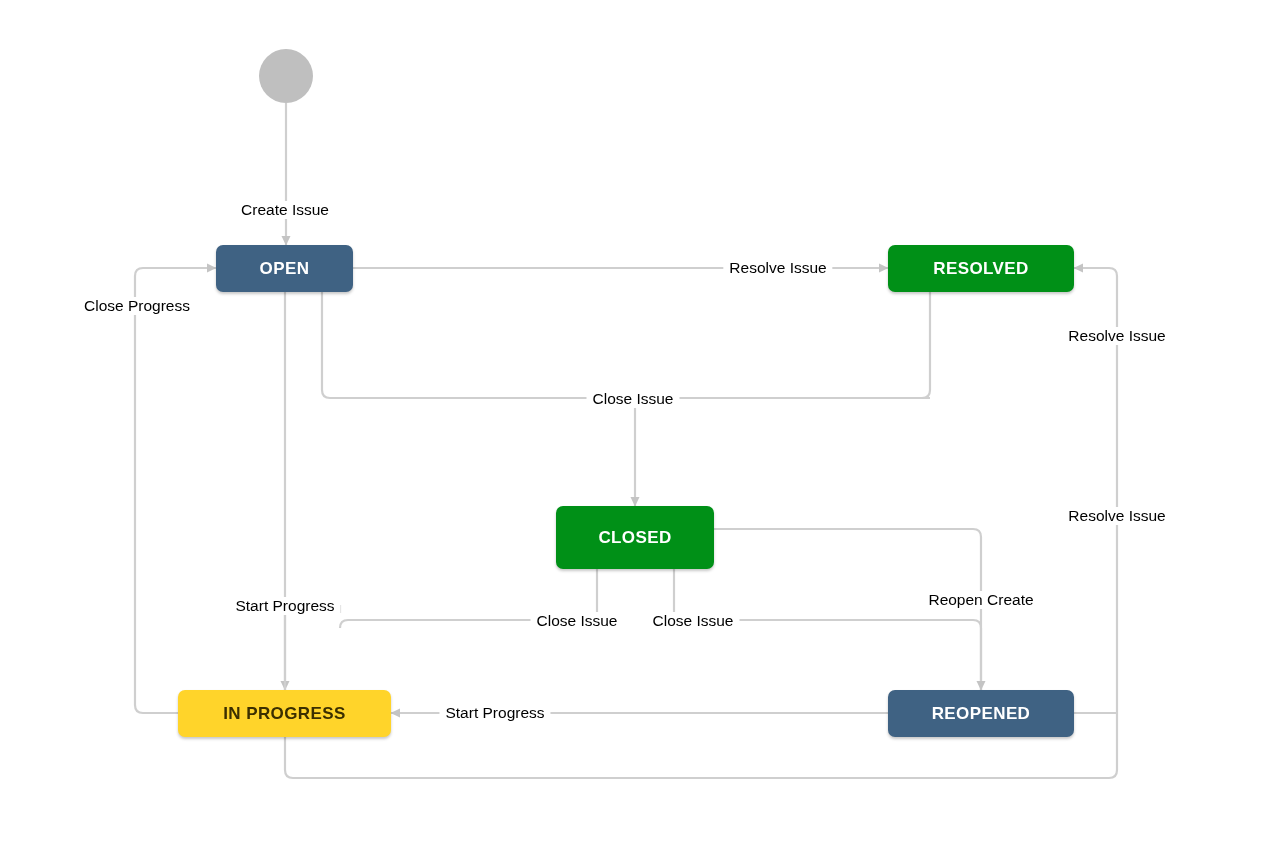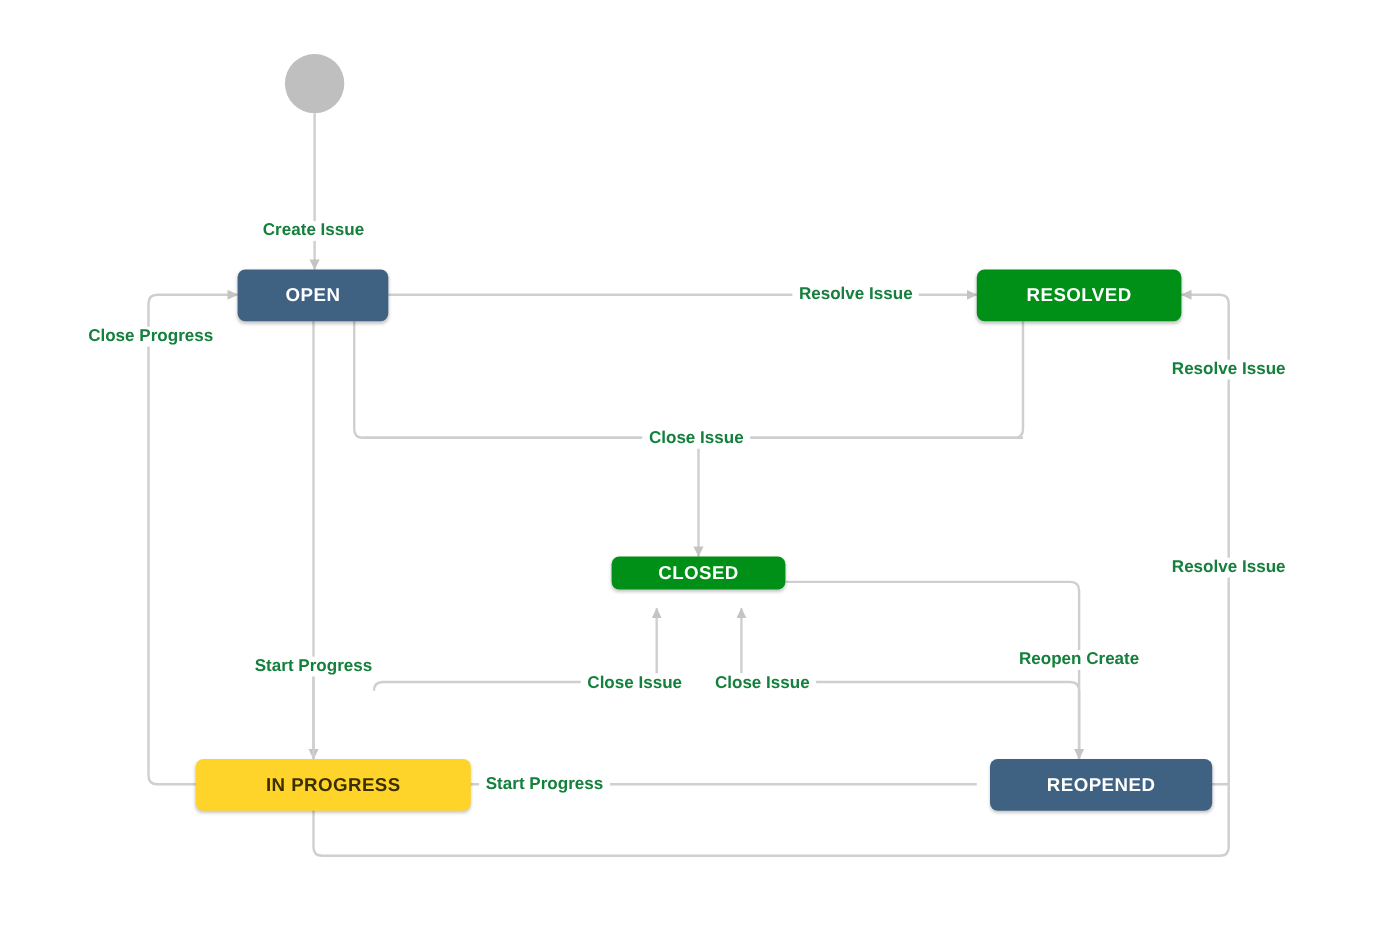--- a/index.html
+++ b/index.html
@@ -33,23 +33,23 @@
     box-sizing: border-box;
     box-shadow: 0 2px 3px rgba(0,0,0,0.22);
     font-weight: bold;
     font-size: 17px;
     letter-spacing: 0.4px;
     font-family: "Liberation Sans", sans-serif;
     user-select: none;
   }
   .edge-label {
     position: absolute;
-    color: #15803d;
+    color: #000000;
     font-size: 15.5px;
-    font-weight: bold;
+    font-weight: normal;
     font-family: "Liberation Sans", sans-serif;
     white-space: nowrap;
     background: #ffffff;
     padding: 0 6px;
     line-height: 18px;
     transform: translate(-50%, -50%);
     user-select: none;
   }
   .start-node {
     position: absolute;
@@ -105,29 +105,29 @@
   <div class="start-node" style="left:259px; top:49px; width:54px; height:54px; background:#bfbfbf;"></div>
 
   <div class="node" style="left:216px; top:245px; width:137px; height:47px; background:#3f6283; color:#ffffff;">
     <span>OPEN</span>
   </div>
 
   <div class="node" style="left:888px; top:245px; width:186px; height:47px; background:#009017; color:#ffffff;">
     <span>RESOLVED</span>
   </div>
 
-  <div class="node" style="left:556px; top:506px; width:158px; height:30px; background:#009017; color:#ffffff;">
+  <div class="node" style="left:556px; top:506px; width:158px; height:63px; background:#009017; color:#ffffff;">
     <span>CLOSED</span>
   </div>
 
-  <div class="node" style="left:178px; top:690px; width:250px; height:47px; background:#ffd42a; color:#3b2f00;">
+  <div class="node" style="left:178px; top:690px; width:213px; height:47px; background:#ffd42a; color:#3b2f00;">
     <span>IN PROGRESS</span>
   </div>
 
-  <div class="node" style="left:888px; top:690px; width:202px; height:47px; background:#3f6283; color:#ffffff;margin-left:12px;">
+  <div class="node" style="left:888px; top:690px; width:186px; height:47px; background:#3f6283; color:#ffffff;">
     <span>REOPENED</span>
   </div>
 
   <div class="edge-label" style="left:285px; top:210px;">Create Issue</div>
 
   <div class="edge-label" style="left:137px; top:306px;">Close Progress</div>
 
   <div class="edge-label" style="left:778px; top:268px;">Resolve Issue</div>
 
   <div class="edge-label" style="left:1117px; top:336px;">Resolve Issue</div>

